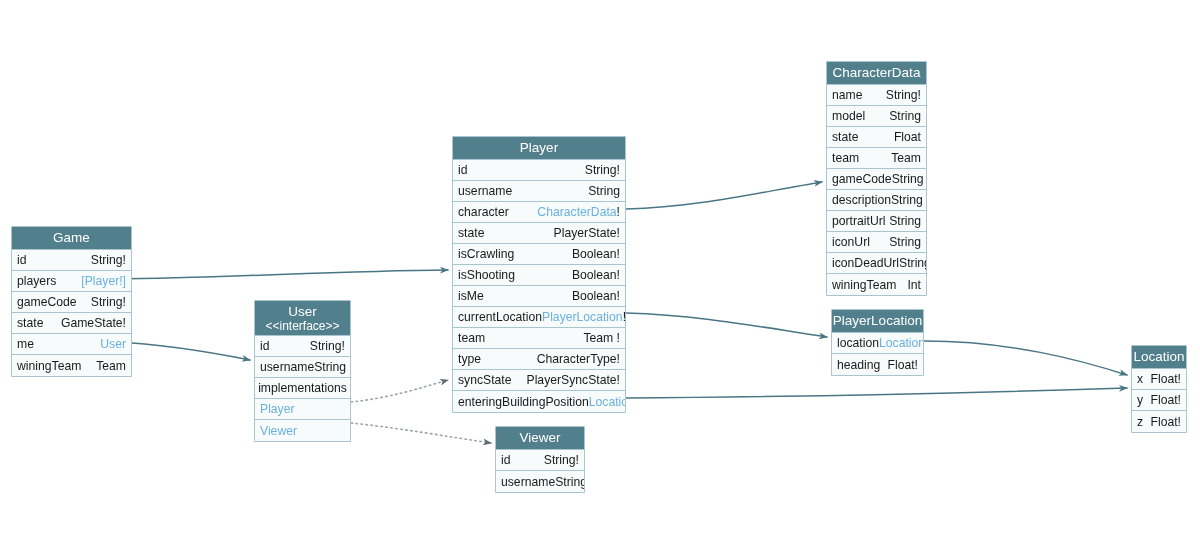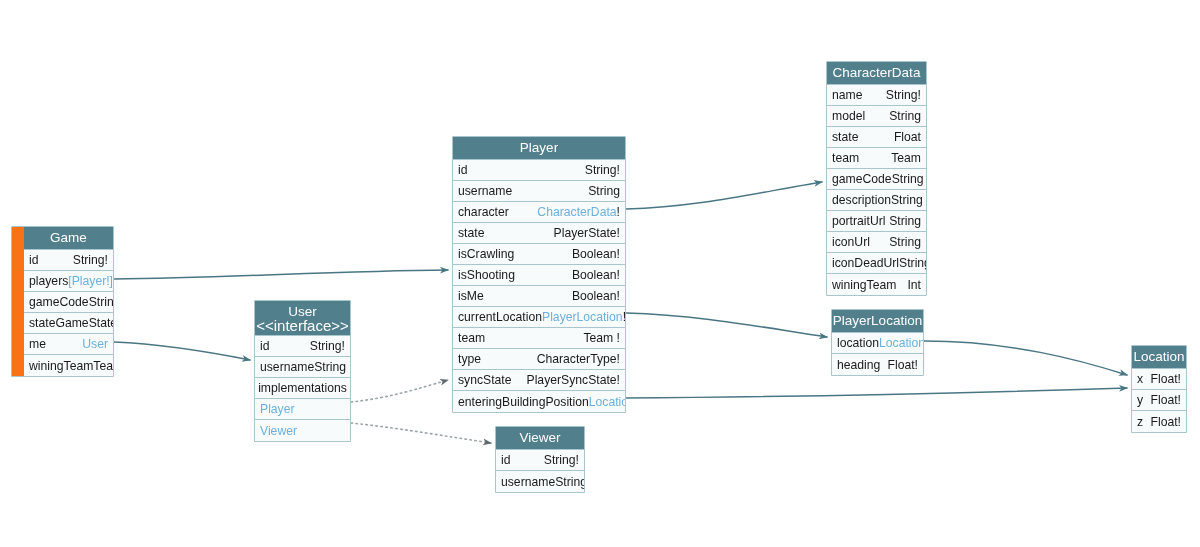--- a/index.html
+++ b/index.html
@@ -52,21 +52,21 @@
     line-height: 1;
     padding-top: 3px;
   }
   .entity-header .hdr-title {
     display: block;
     font-size: 13.5px;
     line-height: 15px;
   }
   .entity-header .hdr-sub {
     display: block;
-    font-size: 15px;
+    font-size: 12px;
     line-height: 14px;
   }
   .rows {
     display: block;
   }
   .row {
     display: flex;
     align-items: center;
     justify-content: space-between;
     height: 21px;
@@ -125,21 +125,21 @@
         <path d="M 114 342 C 160 344, 210 352, 250 360" fill="none" stroke="#4a7684" stroke-width="1.5" stroke-linecap="round" marker-end="url(#arrow-solid)"></path>
         <path d="M 626 209 C 700 207, 760 192, 822 182" fill="none" stroke="#4a7684" stroke-width="1.5" stroke-linecap="round" marker-end="url(#arrow-solid)"></path>
         <path d="M 626 313 C 700 315, 760 327, 827 337" fill="none" stroke="#4a7684" stroke-width="1.5" stroke-linecap="round" marker-end="url(#arrow-solid)"></path>
         <path d="M 626 398 C 800 397, 1000 392, 1127 388" fill="none" stroke="#4a7684" stroke-width="1.5" stroke-linecap="round" marker-end="url(#arrow-solid)"></path>
         <path d="M 924 341 C 1010 341, 1080 360, 1127 375" fill="none" stroke="#4a7684" stroke-width="1.5" stroke-linecap="round" marker-end="url(#arrow-solid)"></path>
         <path d="M 351 402 C 390 398, 420 388, 448 380" fill="none" stroke="#9aa5a8" stroke-width="1.6" stroke-dasharray="1.5 3.5" stroke-linecap="round" marker-end="url(#arrow-dotted)"></path>
         <path d="M 351 423 C 400 428, 450 437, 491 443" fill="none" stroke="#9aa5a8" stroke-width="1.6" stroke-dasharray="1.5 3.5" stroke-linecap="round" marker-end="url(#arrow-dotted)"></path>
       </g>
   </svg>
   <div id="entity-layer">
-      <div class="entity" style="left: 11px; top: 226px; width: 103px; padding-left: 12px;">
+      <div class="entity" style="left: 11px; top: 226px; width: 121px;">
         <div class="entity-header">Game</div>
         <div class="rows">
           <div class="row">
             <span class="fname">id</span>
             <span class="ftype">String!</span>
           </div>
           <div class="row">
             <span class="fname">players</span>
             <span class="ftype link"><span>[Player!]</span></span>
           </div>

